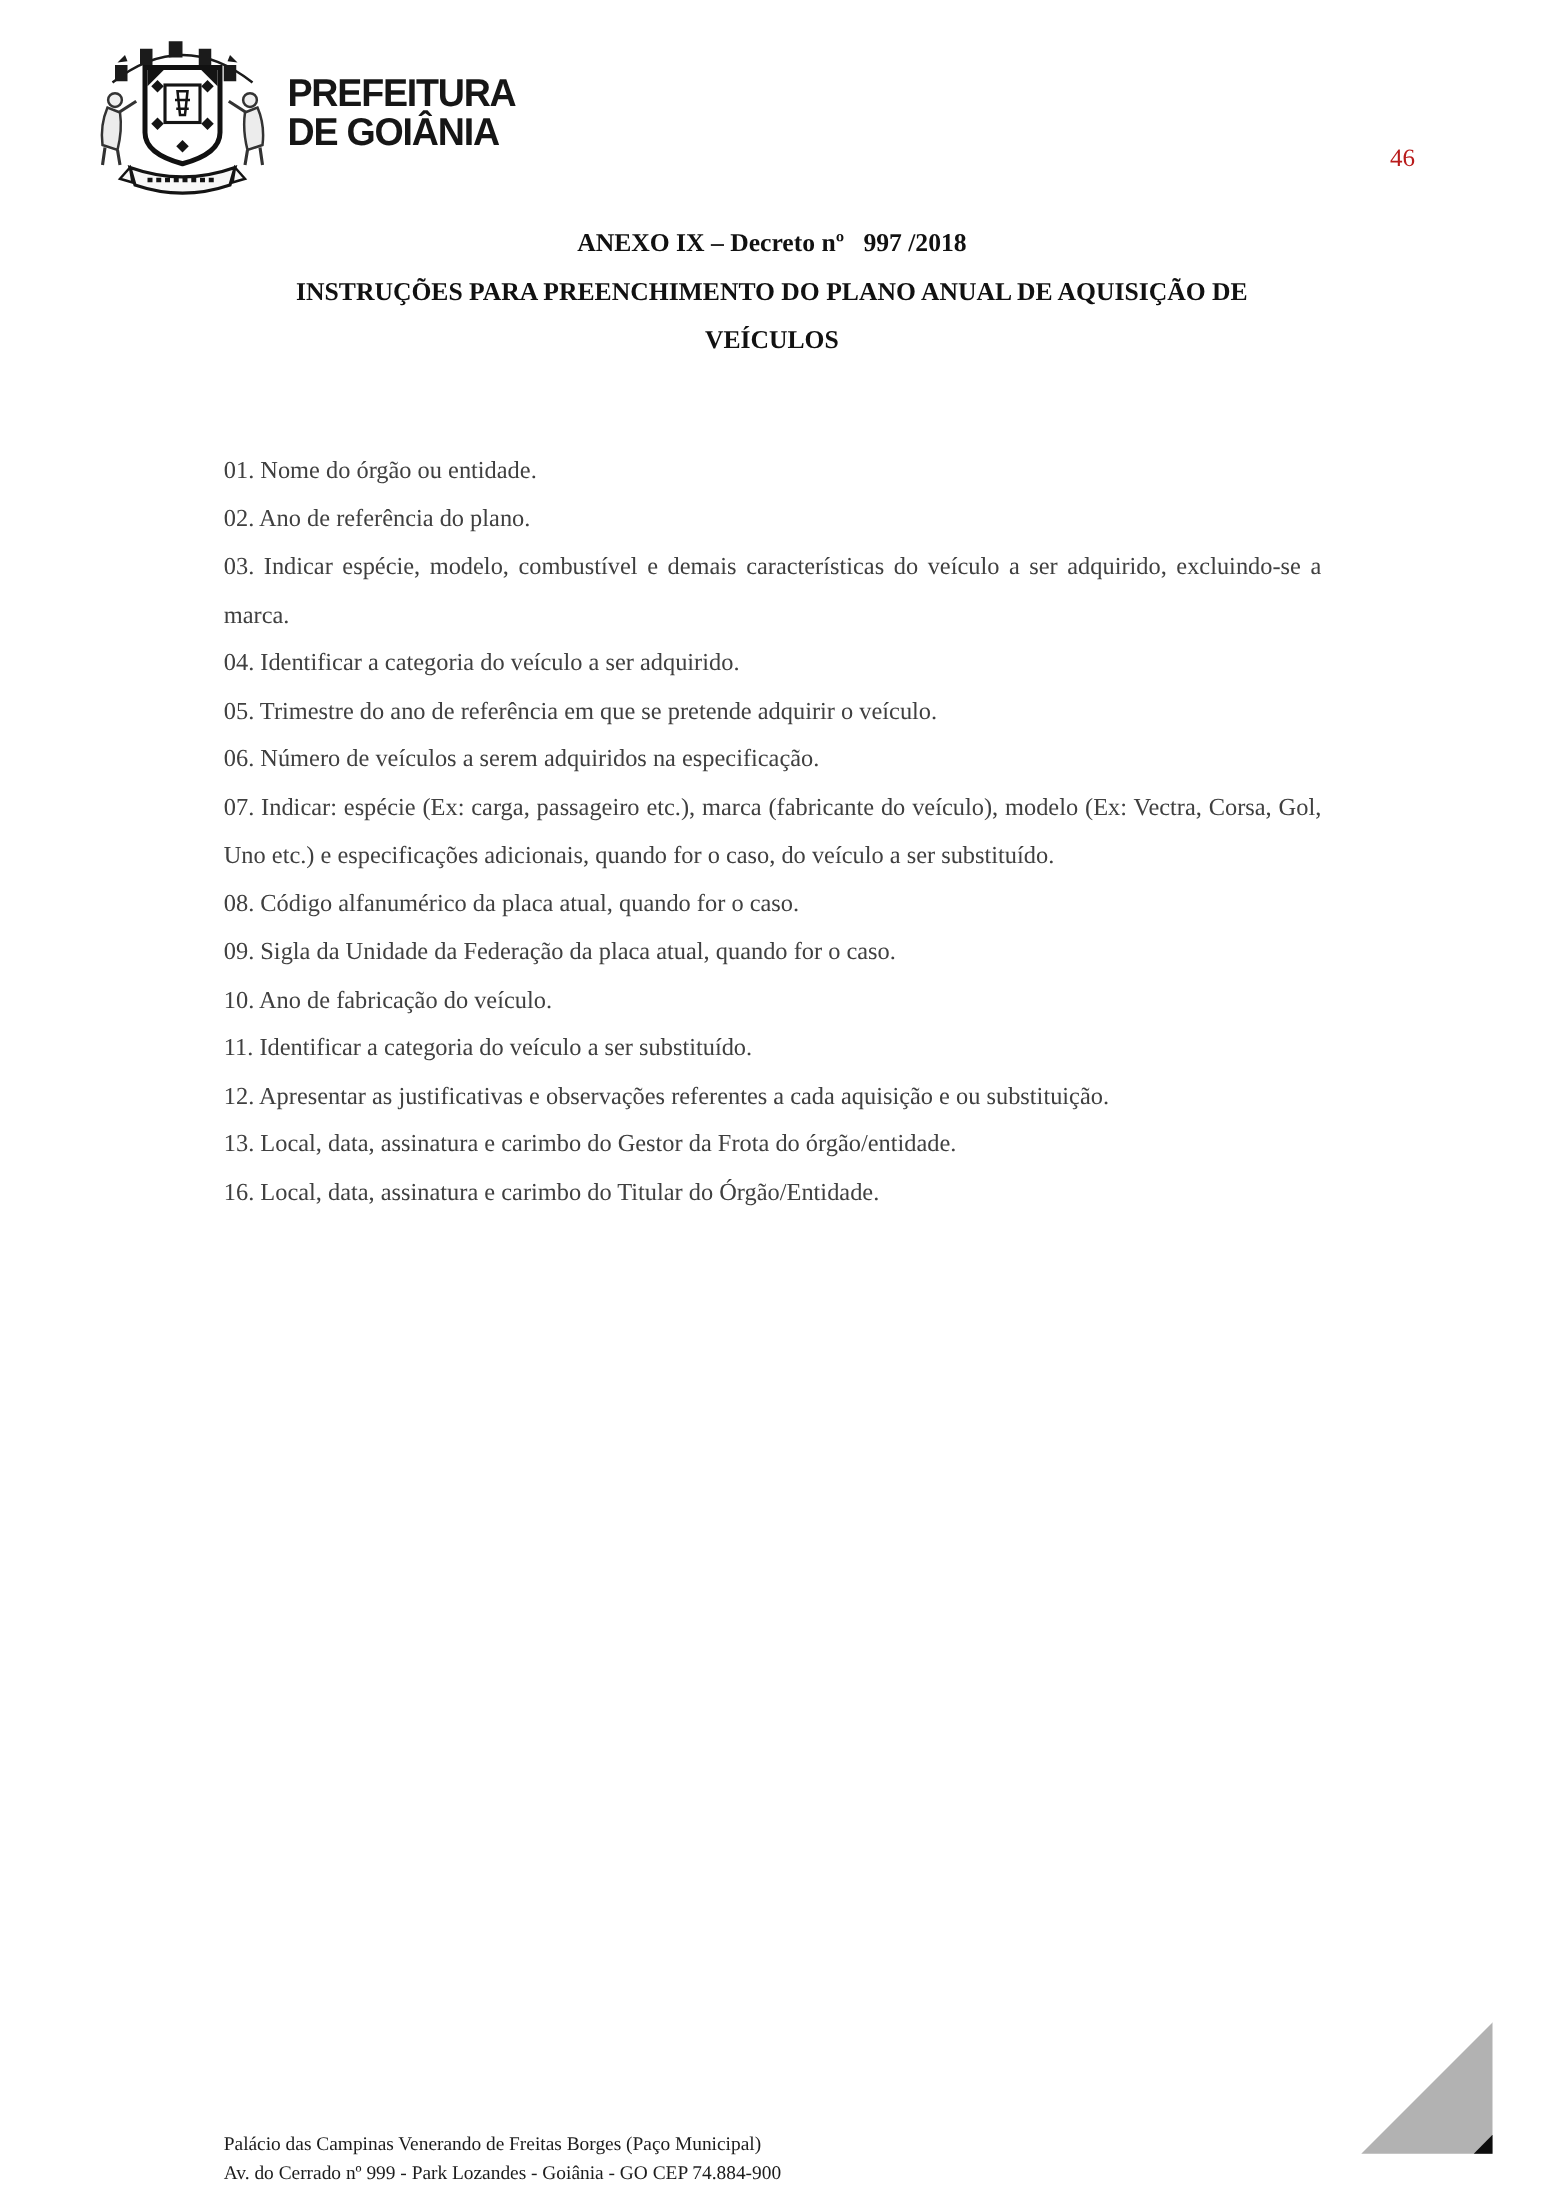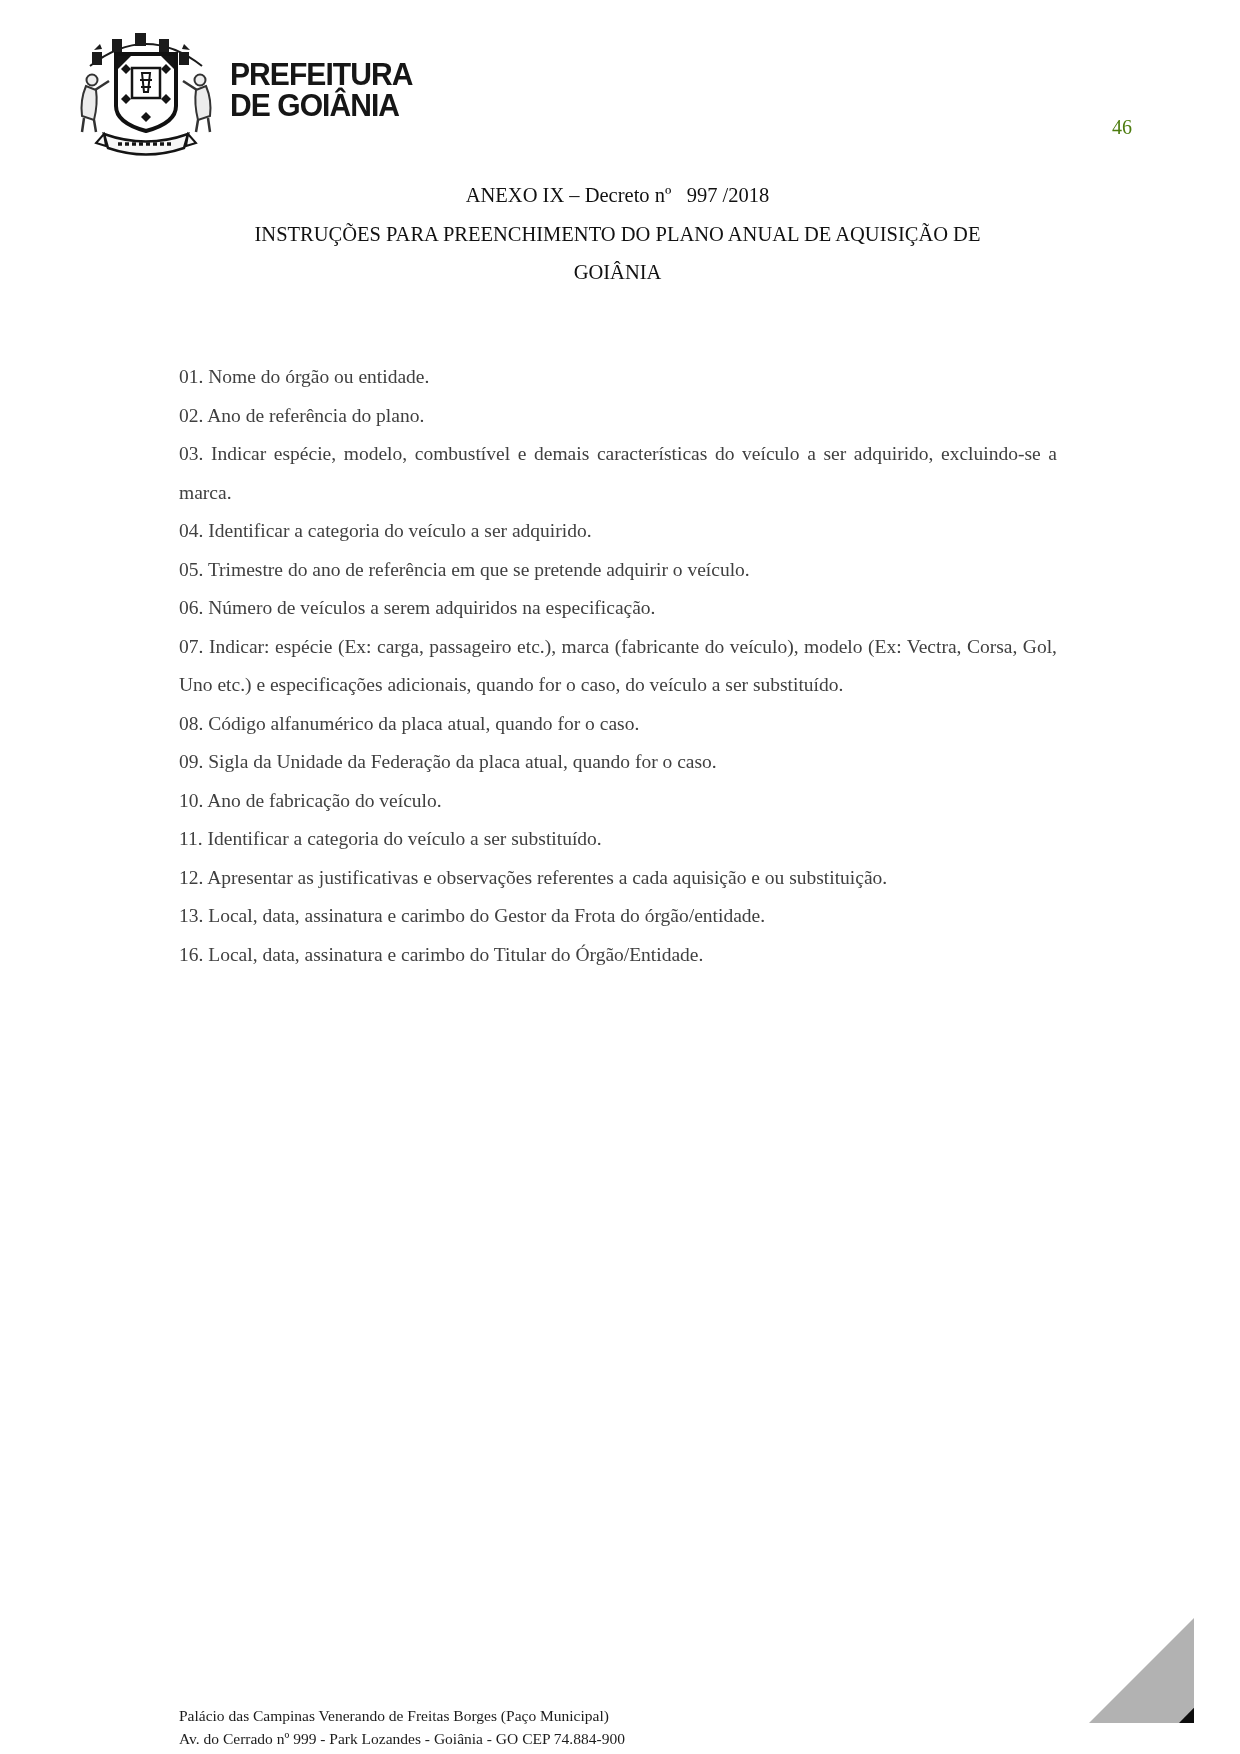--- a/index.html
+++ b/index.html
@@ -27,31 +27,31 @@
     letter-spacing: -1px;
     color: #161616;
     transform: scaleX(0.97);
     transform-origin: left center;
   }
   .page-number {
     position: absolute;
     left: 1066px;
     top: 116px;
     font-size: 20px;
-    color: #4d7c0f;
+    color: #b91c1c;
   }
 
   
   .title-block {
     position: absolute;
     left: 133px;
     top: 176px;
     width: 877px;
     text-align: center;
-    font-weight: 400;
+    font-weight: 700;
     font-size: 20.5px;
     line-height: 38.5px;
     color: #111;
   }
   .title-line1 { white-space: pre-wrap; }
 
   
   .instructions {
     position: absolute;
     left: 133px;
@@ -140,21 +140,21 @@
       <div>PREFEITURA</div>
       <div>DE GOIÂNIA</div>
     </div>
   </div>
 
   <div class="page-number">46</div>
 
   <div class="title-block">
     <div class="title-line1">ANEXO IX – Decreto nº   997 /2018</div>
     <div>INSTRUÇÕES PARA PREENCHIMENTO DO PLANO ANUAL DE AQUISIÇÃO DE</div>
-    <div>GOIÂNIA</div>
+    <div>VEÍCULOS</div>
   </div>
 
   <div class="instructions">
     <div class="item">01. Nome do órgão ou entidade.</div>
     <div class="item">02. Ano de referência do plano.</div>
     <div class="item">03. Indicar espécie, modelo, combustível e demais características do veículo a ser adquirido, excluindo-se a marca.</div>
     <div class="item">04. Identificar a categoria do veículo a ser adquirido.</div>
     <div class="item">05. Trimestre do ano de referência em que se pretende adquirir o veículo.</div>
     <div class="item">06. Número de veículos a serem adquiridos na especificação.</div>
     <div class="item">07. Indicar: espécie (Ex: carga, passageiro etc.), marca (fabricante do veículo), modelo (Ex: Vectra, Corsa, Gol, Uno etc.) e especificações adicionais, quando for o caso, do veículo a ser substituído.</div>

